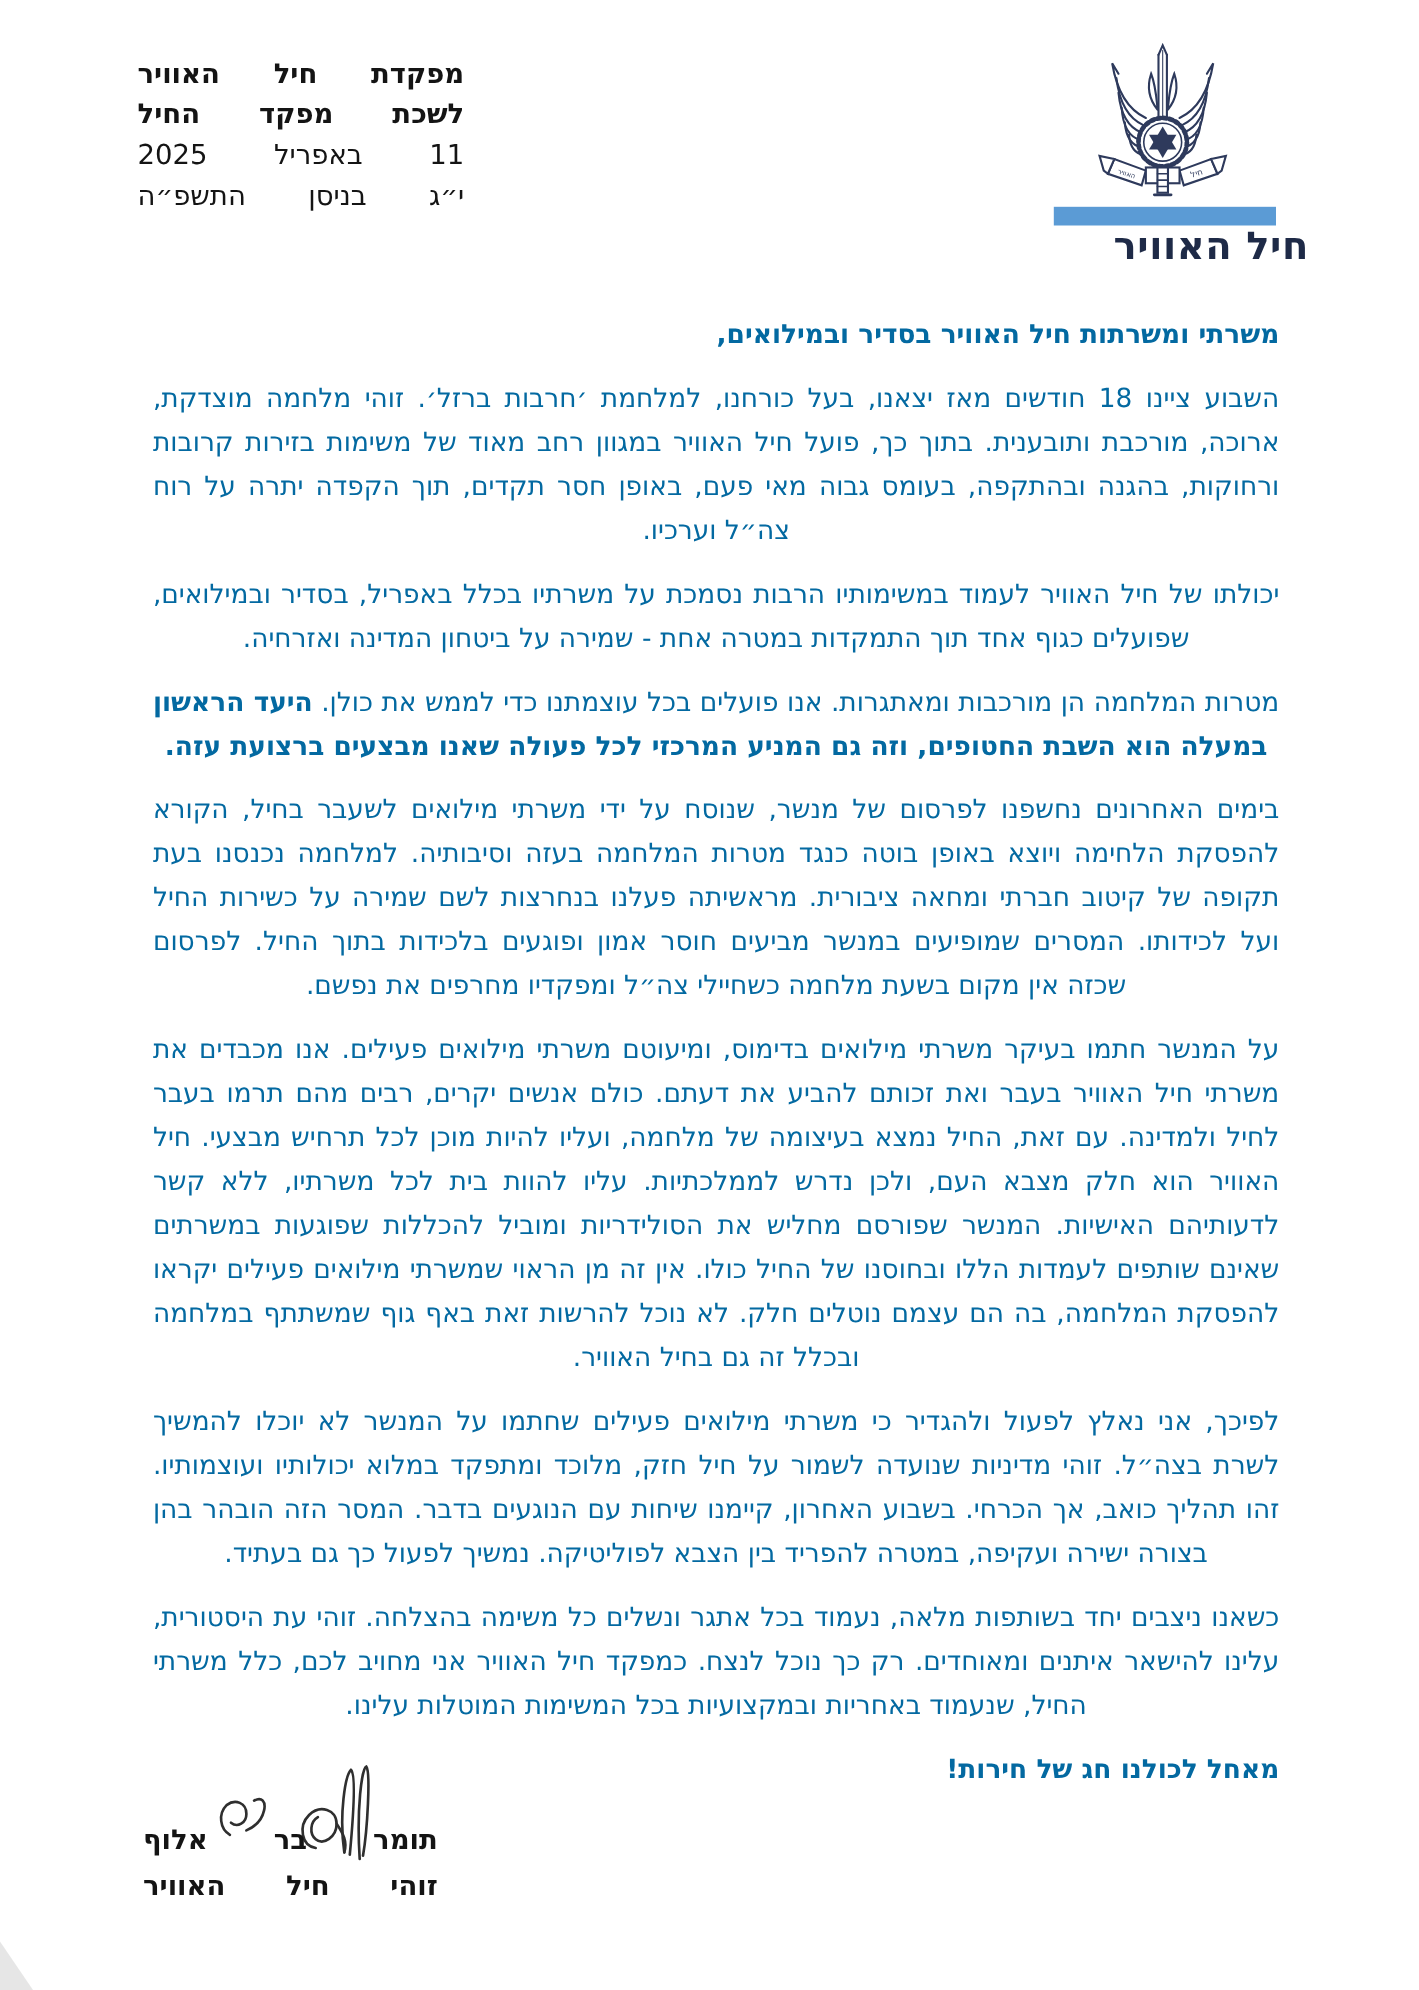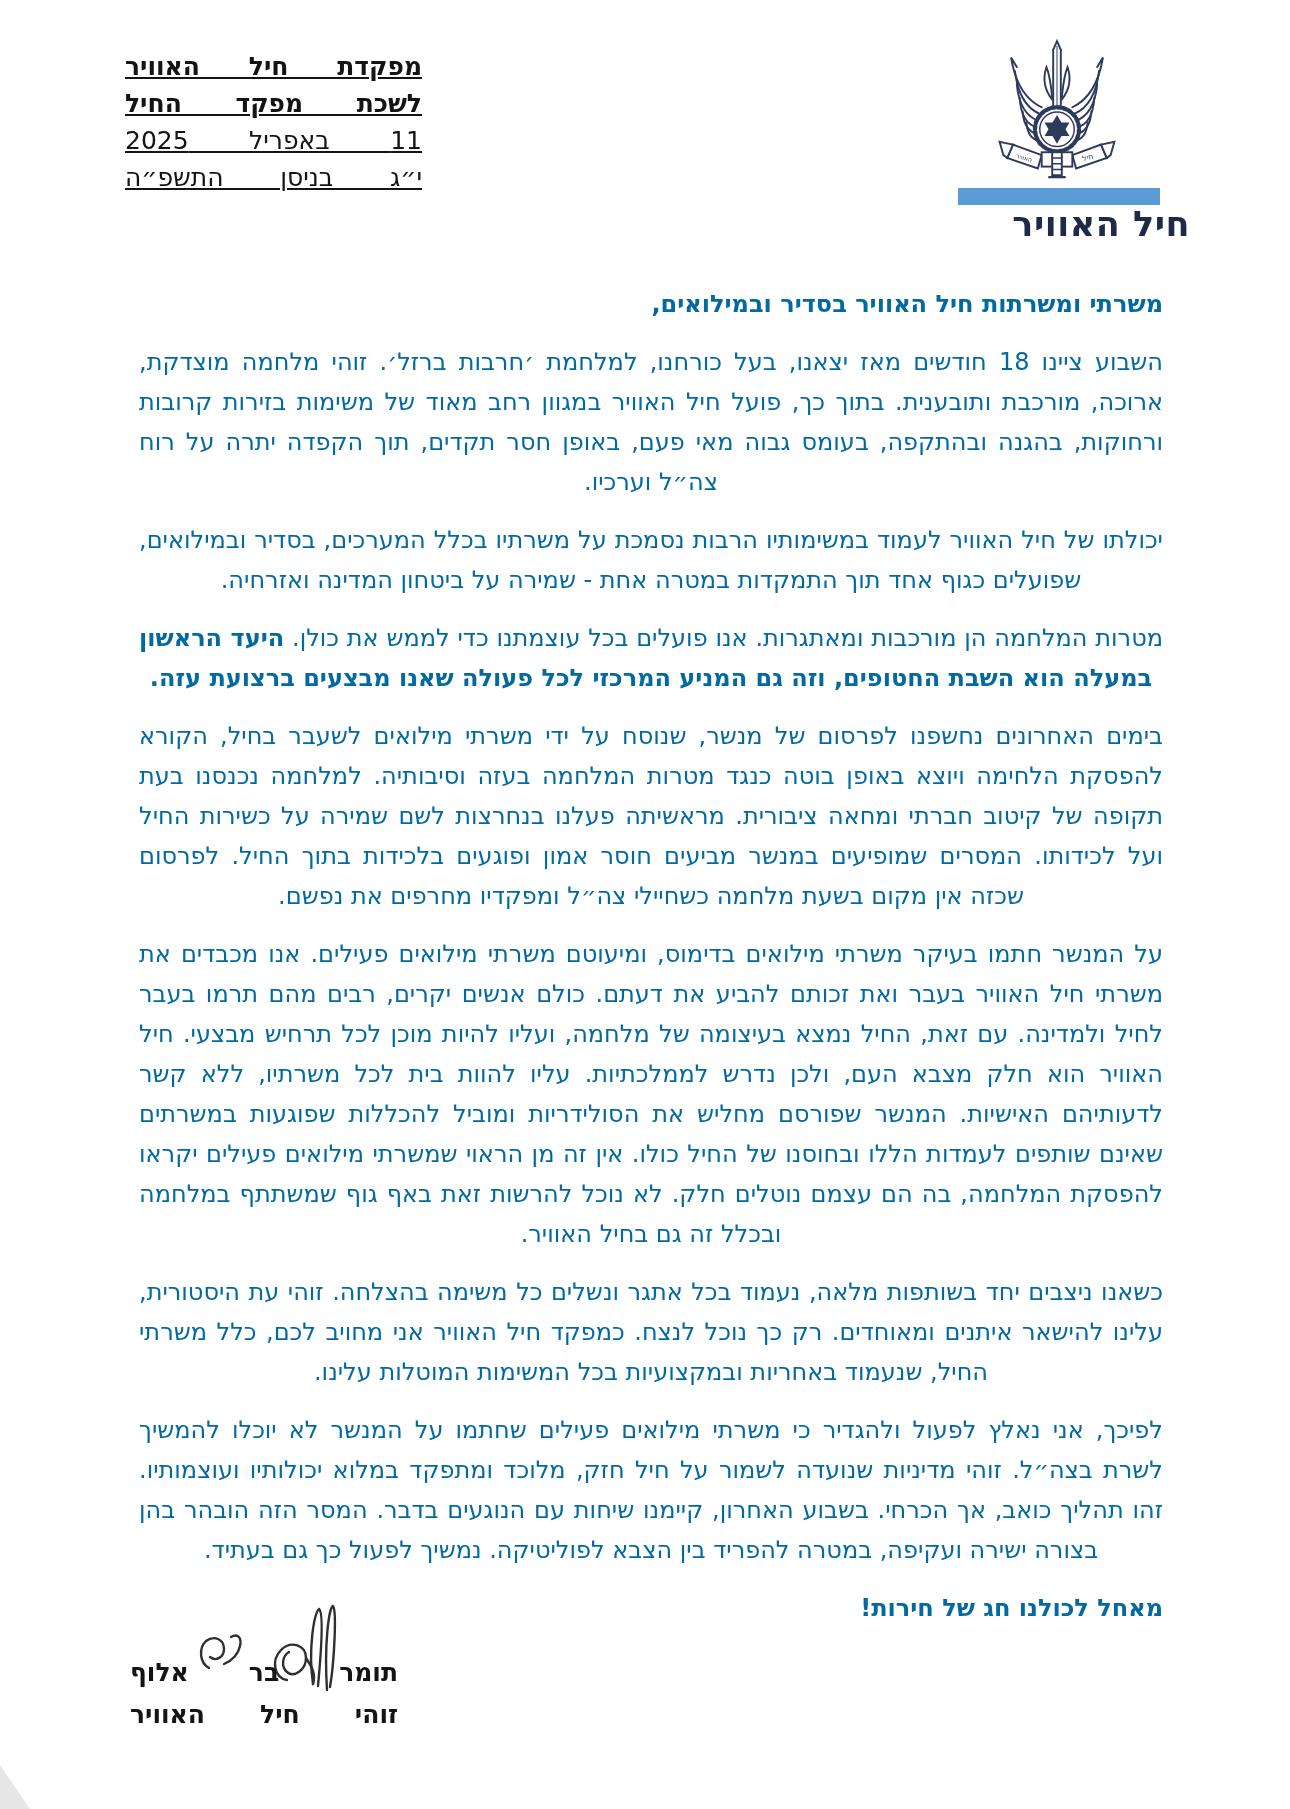--- a/index.html
+++ b/index.html
@@ -1,21 +1,21 @@
 <!DOCTYPE html>
 <html lang="he" dir="rtl"><head>
 <meta charset="utf-8">
 <style>
   html,body{margin:0;padding:0;background:#fff;}
   .page{
     position:relative; width:1290px; height:1809px; background:#ffffff;
     font-family:"DejaVu Sans", sans-serif; direction:rtl; overflow:hidden;
   }
   
-  .office{position:absolute; left:125px; top:48px; width:297px; color:#141414;text-decoration:underline;}
+  .office{position:absolute; left:125px; top:48px; width:297px; color:#141414;}
   .office .oline{font-size:25px; line-height:37px; text-align:justify; text-align-last:justify;}
   .office .bold{font-weight:bold;}
   
   .emblem{position:absolute; left:990px; top:38px;}
   .bluebar{position:absolute; left:958px; top:188px; width:202px; height:17px;}
   .logo-caption{
     position:absolute; left:928px; top:204px; width:262px; text-align:right;
     font-weight:bold; font-size:35px; letter-spacing:0.5px;
   }
   
@@ -112,26 +112,26 @@
     </svg>
   </div>
 
   <div class="bluebar" style="background:#5b9bd5;"></div>
   <div class="logo-caption" style="color:#1e2a47;">חיל האוויר</div>
 
   <div class="body-block">
     <p class="salutation">משרתי ומשרתות חיל האוויר בסדיר ובמילואים,</p>
 
     <p class="para"><span>השבוע ציינו 18 חודשים מאז יצאנו, בעל כורחנו, למלחמת ׳חרבות ברזל׳. זוהי מלחמה מוצדקת, ארוכה, מורכבת ותובענית. בתוך כך, פועל חיל האוויר במגוון רחב מאוד של משימות בזירות קרובות ורחוקות, בהגנה ובהתקפה, בעומס גבוה מאי פעם, באופן חסר תקדים, תוך הקפדה יתרה על רוח צה״ל וערכיו.</span><b></b></p>
-    <p class="para"><span>יכולתו של חיל האוויר לעמוד במשימותיו הרבות נסמכת על משרתיו בכלל המערכים, בסדיר ובמילואים, שפועלים כגוף אחד תוך התמקדות במטרה אחת - שמירה על ביטחון המדינה ואזרחיה.</span><b></b></p>
+    <p class="para"><span>יכולתו של חיל האוויר לעמוד במשימותיו הרבות נסמכת על משרתיו בכלל באפריל, בסדיר ובמילואים, שפועלים כגוף אחד תוך התמקדות במטרה אחת - שמירה על ביטחון המדינה ואזרחיה.</span><b></b></p>
     <p class="para"><span>מטרות המלחמה הן מורכבות ומאתגרות. אנו פועלים בכל עוצמתנו כדי לממש את כולן. </span><b>היעד הראשון במעלה הוא השבת החטופים, וזה גם המניע המרכזי לכל פעולה שאנו מבצעים ברצועת עזה.</b></p>
     <p class="para"><span>בימים האחרונים נחשפנו לפרסום של מנשר, שנוסח על ידי משרתי מילואים לשעבר בחיל, הקורא להפסקת הלחימה ויוצא באופן בוטה כנגד מטרות המלחמה בעזה וסיבותיה. למלחמה נכנסנו בעת תקופה של קיטוב חברתי ומחאה ציבורית. מראשיתה פעלנו בנחרצות לשם שמירה על כשירות החיל ועל לכידותו. המסרים שמופיעים במנשר מביעים חוסר אמון ופוגעים בלכידות בתוך החיל. לפרסום שכזה אין מקום בשעת מלחמה כשחיילי צה״ל ומפקדיו מחרפים את נפשם.</span><b></b></p>
     <p class="para"><span>על המנשר חתמו בעיקר משרתי מילואים בדימוס, ומיעוטם משרתי מילואים פעילים. אנו מכבדים את משרתי חיל האוויר בעבר ואת זכותם להביע את דעתם. כולם אנשים יקרים, רבים מהם תרמו בעבר לחיל ולמדינה. עם זאת, החיל נמצא בעיצומה של מלחמה, ועליו להיות מוכן לכל תרחיש מבצעי. חיל האוויר הוא חלק מצבא העם, ולכן נדרש לממלכתיות. עליו להוות בית לכל משרתיו, ללא קשר לדעותיהם האישיות. המנשר שפורסם מחליש את הסולידריות ומוביל להכללות שפוגעות במשרתים שאינם שותפים לעמדות הללו ובחוסנו של החיל כולו. אין זה מן הראוי שמשרתי מילואים פעילים יקראו להפסקת המלחמה, בה הם עצמם נוטלים חלק. לא נוכל להרשות זאת באף גוף שמשתתף במלחמה ובכלל זה גם בחיל האוויר.</span><b></b></p>
+    <p class="para"><span>לפיכך, אני נאלץ לפעול ולהגדיר כי משרתי מילואים פעילים שחתמו על המנשר לא יוכלו להמשיך לשרת בצה״ל. זוהי מדיניות שנועדה לשמור על חיל חזק, מלוכד ומתפקד במלוא יכולותיו ועוצמותיו. זהו תהליך כואב, אך הכרחי. בשבוע האחרון, קיימנו שיחות עם הנוגעים בדבר. המסר הזה הובהר בהן בצורה ישירה ועקיפה, במטרה להפריד בין הצבא לפוליטיקה. נמשיך לפעול כך גם בעתיד.</span><b></b></p>
     <p class="para"><span>כשאנו ניצבים יחד בשותפות מלאה, נעמוד בכל אתגר ונשלים כל משימה בהצלחה. זוהי עת היסטורית, עלינו להישאר איתנים ומאוחדים. רק כך נוכל לנצח. כמפקד חיל האוויר אני מחויב לכם, כלל משרתי החיל, שנעמוד באחריות ובמקצועיות בכל המשימות המוטלות עלינו.</span><b></b></p>
-    <p class="para"><span>לפיכך, אני נאלץ לפעול ולהגדיר כי משרתי מילואים פעילים שחתמו על המנשר לא יוכלו להמשיך לשרת בצה״ל. זוהי מדיניות שנועדה לשמור על חיל חזק, מלוכד ומתפקד במלוא יכולותיו ועוצמותיו. זהו תהליך כואב, אך הכרחי. בשבוע האחרון, קיימנו שיחות עם הנוגעים בדבר. המסר הזה הובהר בהן בצורה ישירה ועקיפה, במטרה להפריד בין הצבא לפוליטיקה. נמשיך לפעול כך גם בעתיד.</span><b></b></p>
 
     <p class="closing">מאחל לכולנו חג של חירות!</p>
   </div>
 
   <div class="sig-scribble">
     <svg width="240" height="108" viewBox="0 0 240 108" xmlns="http://www.w3.org/2000/svg">
       <g stroke="#2f2f2f" stroke-width="2.4" fill="none" stroke-linecap="round">
         <path d="M112,86 C99,84 96,66 106,56 C116,46 131,51 131,64 C131,76 119,84 112,78 C106,73 107,62 114,58"></path>
         <path d="M131,64 C137,73 141,80 138,90"></path>
         <path d="M138,90 C133,55 139,20 144,15 C149,19 146,60 143,92"></path>

